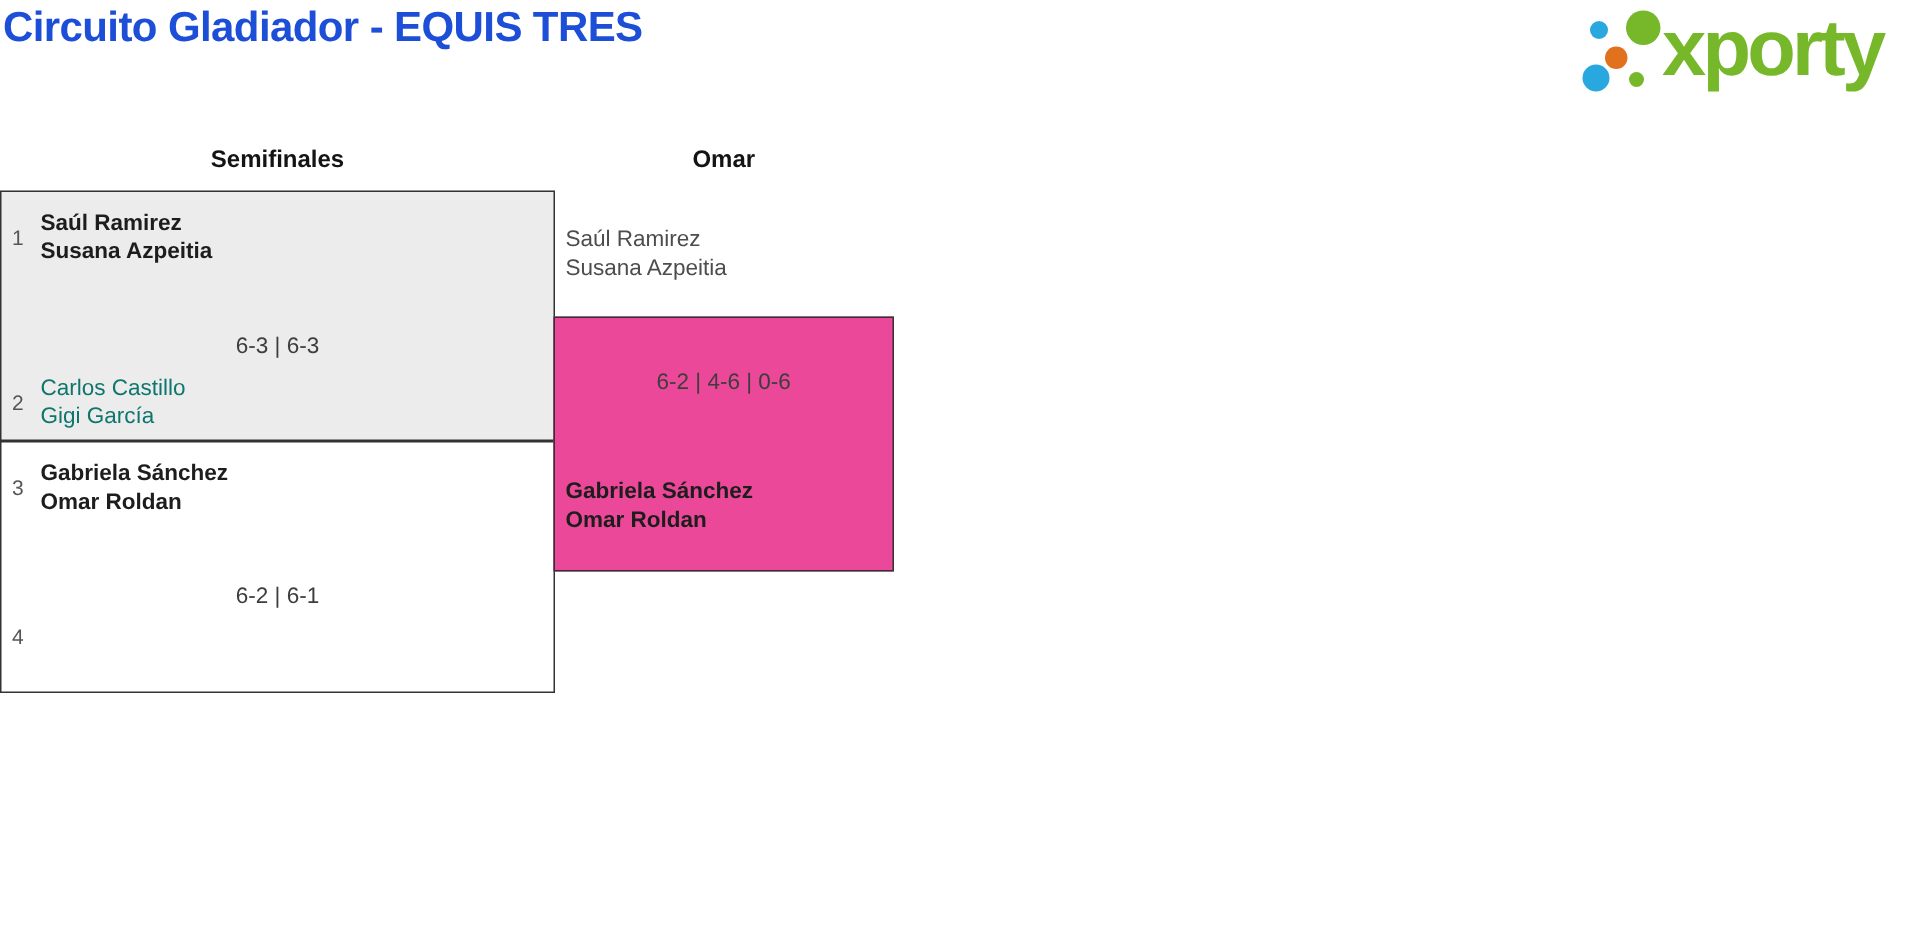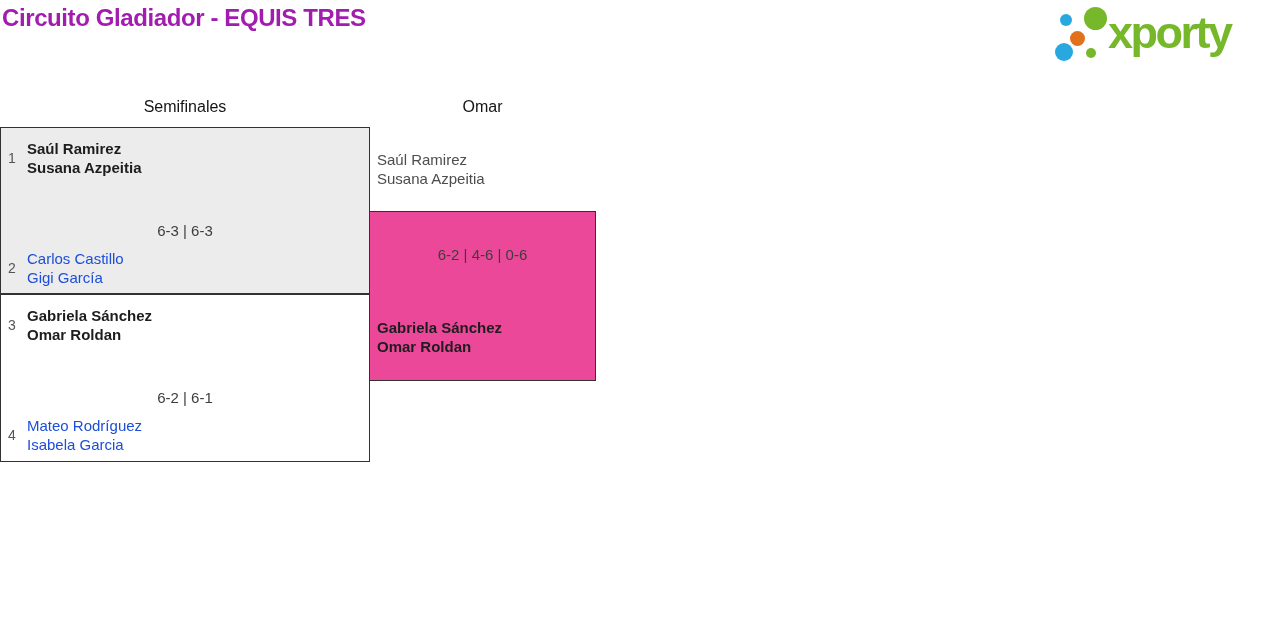--- a/index.html
+++ b/index.html
@@ -1,48 +1,48 @@
 <!DOCTYPE html>
 <html><head>
 <meta charset="utf-8">
 <style>
   html,body{margin:0;padding:0;}
   body{
     width:1280px;height:628px;background:#ffffff;position:relative;overflow:hidden;
     font-family:"Liberation Sans",sans-serif;
   }
   
-  .title{position:absolute;left:2px;top:1px;font-size:24px;line-height:33px;
-         font-weight:700;color:#a21caf;letter-spacing:-0.4px;}
+  .title{position:absolute;left:2px;top:1px;font-size:28px;line-height:33px;
+         font-weight:700;color:#1d4ed8;letter-spacing:-0.4px;}
   
   .logo{position:absolute;left:1050px;top:0;width:230px;height:70px;}
   .dot{position:absolute;border-radius:50%;}
   .d1{left:10px;top:14px;width:12px;height:12px;}
   .d2{left:34px;top:7px;width:23px;height:23px;}
   .d3{left:20px;top:31px;width:15px;height:15px;}
   .d4{left:5px;top:43px;width:18px;height:18px;}
   .d5{left:36px;top:48px;width:10px;height:10px;}
-  .logo-text{position:absolute;left:58px;top:2px;font-size:45px;font-weight:700;
+  .logo-text{position:absolute;left:58px;top:2px;font-size:53px;font-weight:700;
              letter-spacing:-2.5px;line-height:62px;}
   
-  .round-header{position:absolute;top:98px;font-size:16px;font-weight:400;color:#141414;text-align:center;}
+  .round-header{position:absolute;top:98px;font-size:16px;font-weight:700;color:#141414;text-align:center;}
   .rh1{left:0;width:370px;}
   .rh2{left:369px;width:227px;}
   
   .match{position:absolute;border:1px solid #323232;box-sizing:border-box;}
   .match-sf1{left:0;top:127px;width:370px;height:167px;background:#ececec;}
   .match-sf2{left:0;top:294px;width:370px;height:168px;background:#ffffff;}
   .match-final{left:369px;top:211px;width:227px;height:170px;background:#ec4899;}
   .team{position:absolute;left:7px;display:flex;align-items:center;}
   .team-top{top:11px;}
   .team-bottom{top:121px;}
   .seed{width:19px;font-size:14px;color:#555555;flex:none;}
   .names{display:flex;flex-direction:column;font-size:15px;line-height:19px;}
   .w .names{font-weight:700;color:#1d1d1d;}
-  .l .names{font-weight:400;color:#1d4ed8;}
+  .l .names{font-weight:400;color:#0f766e;}
   .score{position:absolute;left:0;width:100%;text-align:center;font-size:15px;color:#3d3d3d;}
   .match-sf1 .score,.match-sf2 .score{top:76px;margin-top:18px;}
   .match-final .score{top:34px;}
   .match-final .team-bottom{top:106px;left:7px;}
   
   .final-team-top{position:absolute;left:377px;top:150px;display:flex;}
   .final-team-top .names{font-weight:400;color:#4d4d4d;}
 </style>
 </head>
 <body>
@@ -85,24 +85,20 @@
   <div class="team team-top w">
     <span class="seed">3</span>
     <span class="names">
       <span>Gabriela Sánchez</span>
       <span>Omar Roldan</span>
     </span>
   </div>
   <div class="score">6-2 | 6-1</div>
   <div class="team team-bottom l">
     <span class="seed">4</span>
-    <span class="names">
-      <span>Mateo Rodríguez</span>
-      <span>Isabela Garcia</span>
-    </span>
   </div>
 </div>
 
 <div class="final-team-top">
   <span class="names">
     <span>Saúl Ramirez</span>
     <span>Susana Azpeitia</span>
   </span>
 </div>
 

